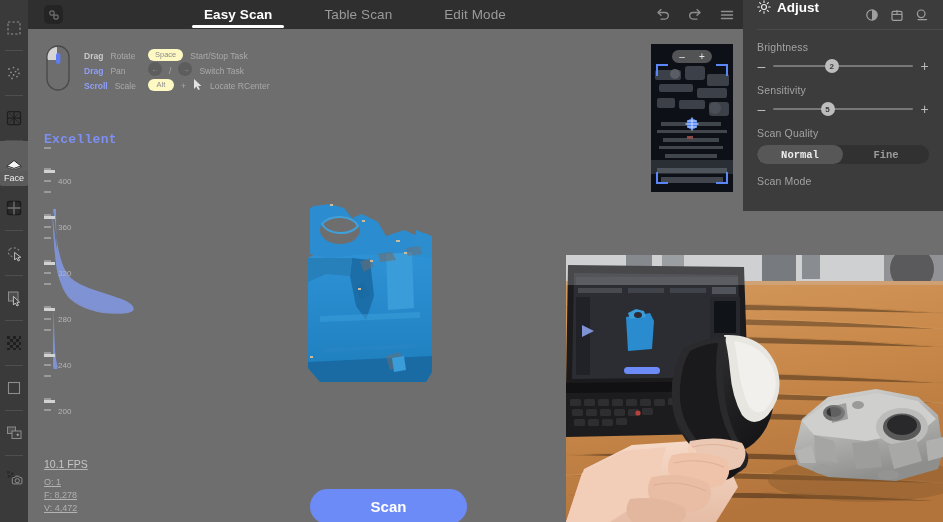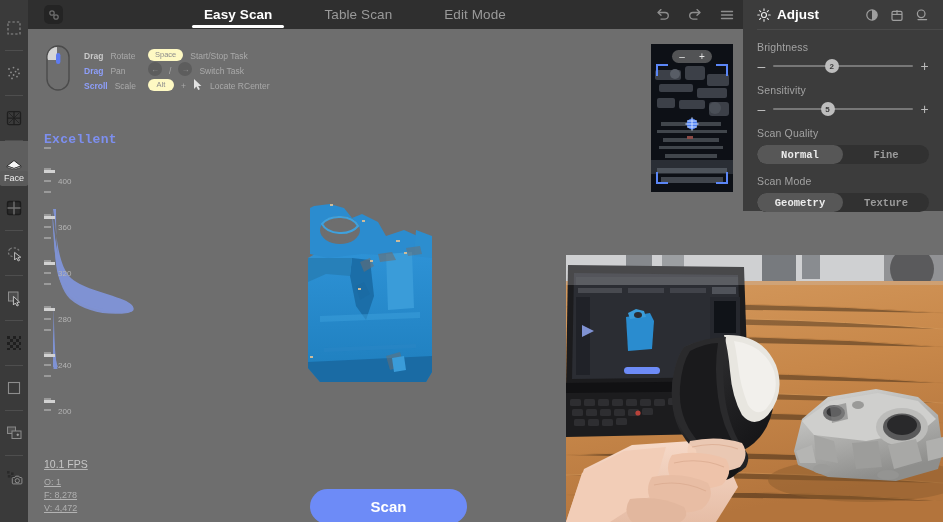--- a/index.html
+++ b/index.html
@@ -101,21 +101,21 @@
 
   
   #adjust {
     position: absolute; right: 0; top: 0;
     width: 200px; height: 211px;
     background: #3c3c3c;
     z-index: 25;
     padding: 0 14px;
   }
   #adjust-head {
-    height: 29px; display: flex; align-items: center;
+    height: 29px; display: flex; 
     gap: 6px;
   }
   #adjust-title {
     font-size: 13.5px; color: #fff; font-weight: 600;
   }
   #adjust-head-icons {
     margin-left: auto; display: flex; align-items: center; gap: 11px;
   }
   .hd-ico { width:14px; height:14px; display:block; opacity:.62; }
   .adj-sep { height:1px; background:#4a4a4a; margin: 0 -14px 0 0; }
@@ -755,24 +755,20 @@
       <span class="sl-plus">+</span>
     </div>
 
     <div class="field-label">Scan Quality</div>
     <div class="seg">
       <div class="seg-opt on">Normal</div>
       <div class="seg-opt">Fine</div>
     </div>
 
     <div class="field-label">Scan Mode</div>
-    <div class="seg">
-      <div class="seg-opt on">Geometry</div>
-      <div class="seg-opt">Texture</div>
-    </div>
   </div>
 
   <div id="photo">
     <svg width="377" height="267" viewBox="0 0 377 267">
       <defs>
         <linearGradient id="wood" x1="0" y1="0" x2="0.3" y2="1">
           <stop offset="0" stop-color="#c9accb" stop-opacity="0"></stop>
           <stop offset="0" stop-color="#d59a5e"></stop>
           <stop offset=".5" stop-color="#c8884a"></stop>
           <stop offset="1" stop-color="#b3743c"></stop>

